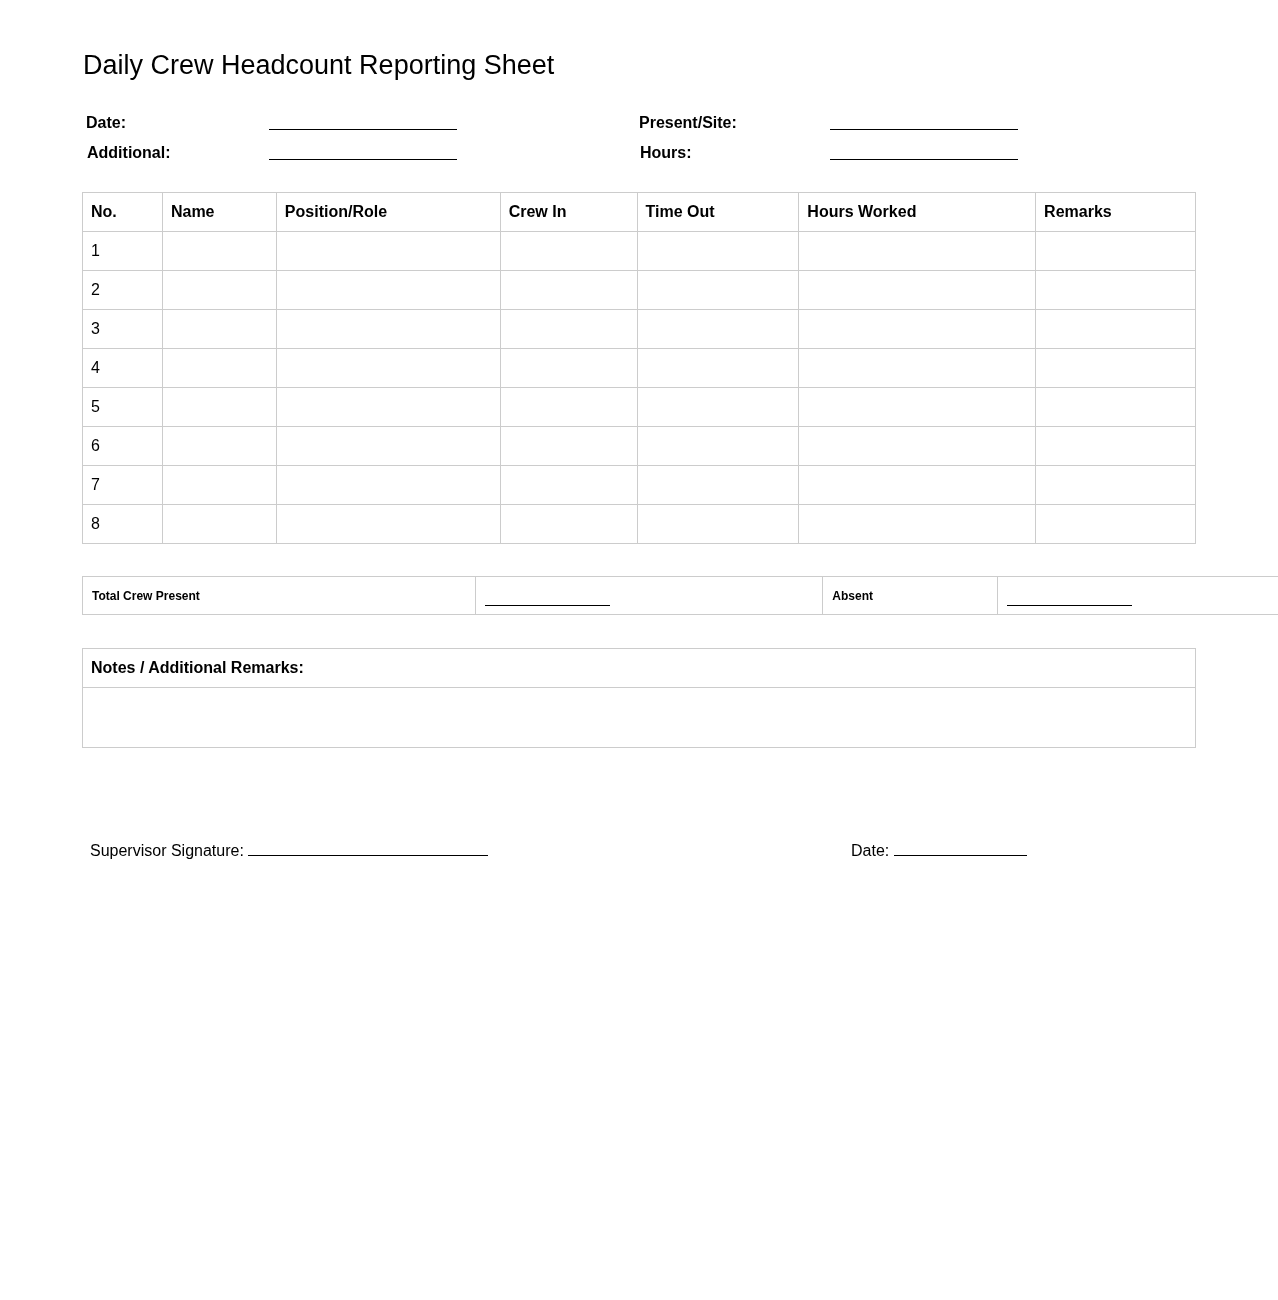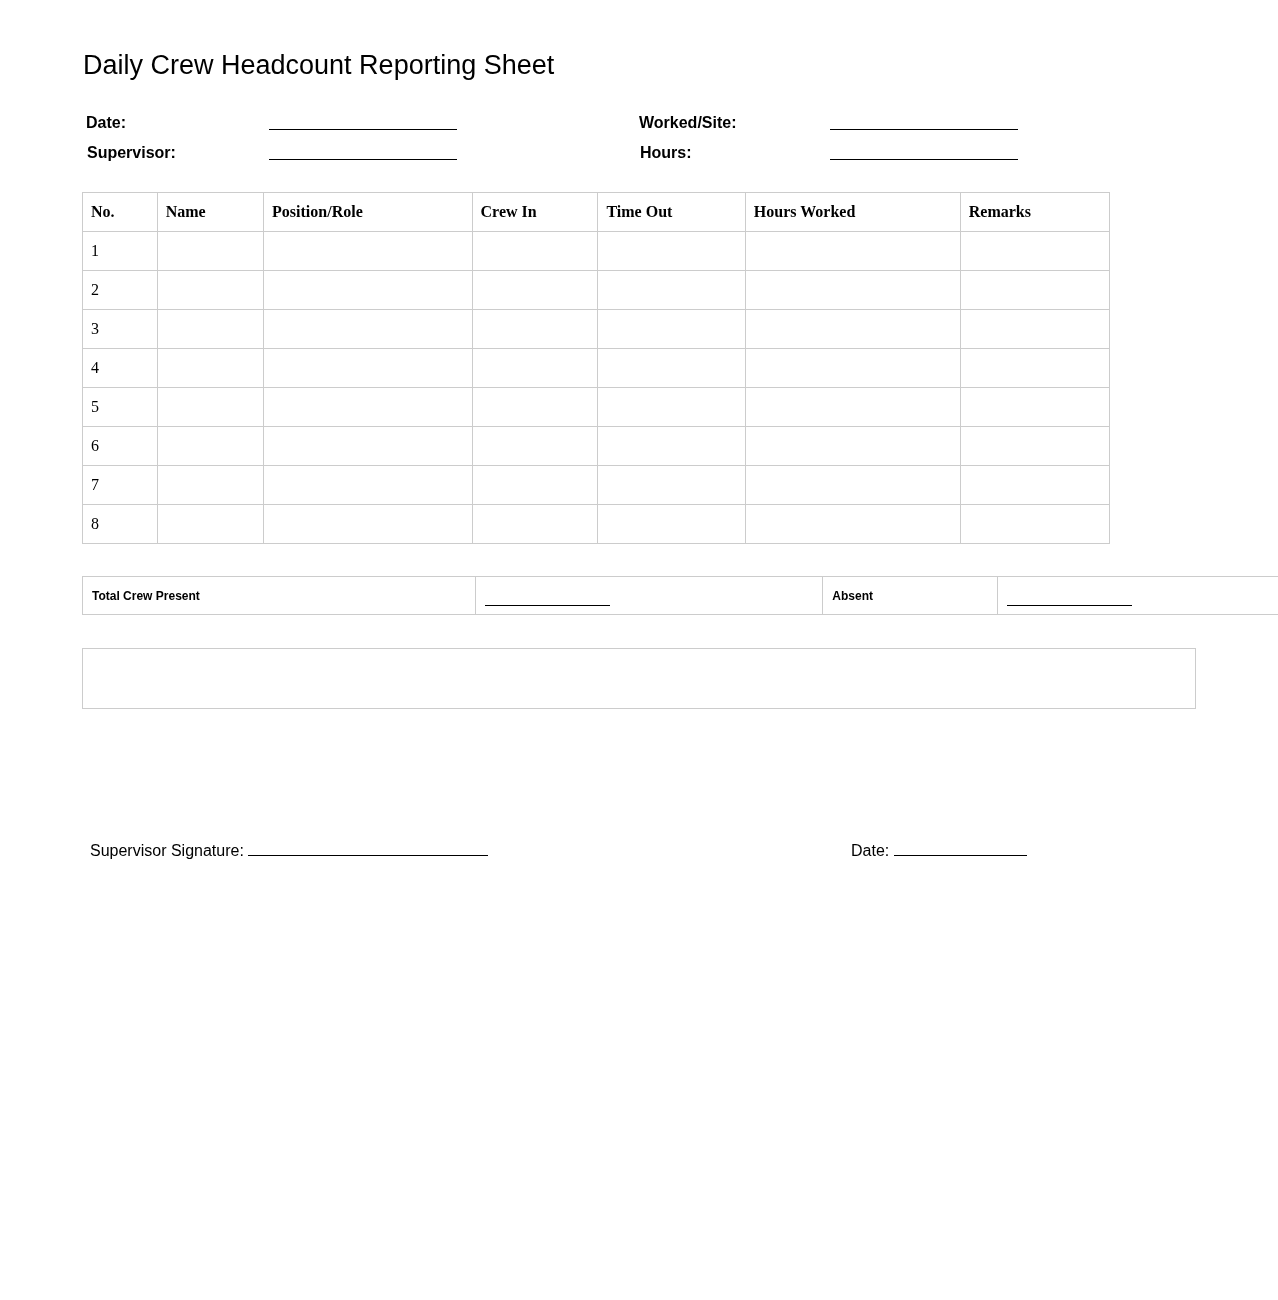--- a/index.html
+++ b/index.html
@@ -11,22 +11,22 @@
       position: absolute; left: 83px; top: 50px;
       font-size: 27px; font-weight: normal; margin: 0;
     }
     .field-label {
       position: absolute; font-size: 16px; font-weight: bold;
     }
     .field-line {
       position: absolute; height: 0; border-bottom: 1px solid #000;
     }
     table.crew {
-      position: absolute; left: 82px; top: 192px; width: 1028px;
-      border-collapse: collapse; font-size: 16px; font-family: Liberation Serif, serif;
+      position: absolute; left: 82px; top: 192px; width: 1114px;
+      border-collapse: collapse; font-size: 16px;
     }
     table.crew th, table.crew td {
       border: 1px solid #cccccc; height: 38px; padding: 0 8px;
       text-align: left; vertical-align: middle;
     }
     table.crew th { font-weight: bold; }
     table.totals {
       position: absolute; left: 82px; top: 576px; width: 1264px;
       border-collapse: collapse; font-size: 12px;
     }
@@ -56,24 +56,24 @@
     }
   </style>
 </head>
 <body>
 
 <h1 class="title">Daily Crew Headcount Reporting Sheet</h1>
 
 <span class="field-label" style="left:86px; top:114px;">Date:</span>
 <div class="field-line" style="left:269px; top:129px; width:188px;"></div>
 
-<span class="field-label" style="left:87px; top:144px;">Supervisor:</span>
+<span class="field-label" style="left:87px; top:144px;">Additional:</span>
 <div class="field-line" style="left:269px; top:159px; width:188px;"></div>
 
-<span class="field-label" style="left:639px; top:114px;">Worked/Site:</span>
+<span class="field-label" style="left:639px; top:114px;">Present/Site:</span>
 <div class="field-line" style="left:830px; top:129px; width:188px;"></div>
 
 <span class="field-label" style="left:640px; top:144px;">Hours:</span>
 <div class="field-line" style="left:830px; top:159px; width:188px;"></div>
 
 <table class="crew">
   <colgroup>
     <col style="width:80px">
       <col style="width:114px">
       <col style="width:224px">
@@ -180,20 +180,21 @@
       <tr>
     <td style="font-weight:bold;">Total Crew Present</td>
     <td><span class="blank"></span></td>
     <td style="font-weight:bold;">Absent</td>
     <td><span class="blank"></span></td>
   </tr>
 </tbody>
   </table>
 
 <div class="notes">
+  <div class="notes-header">Notes / Additional Remarks:</div>
   <div class="notes-body"></div>
 </div>
 
 <div class="sig" style="left:90px; top:809px;">
   <span>Supervisor Signature:</span>
   <span class="line" style="width:240px;"></span>
 </div>
 
 <div class="sig" style="left:851px; top:809px;">
   <span>Date:</span>

